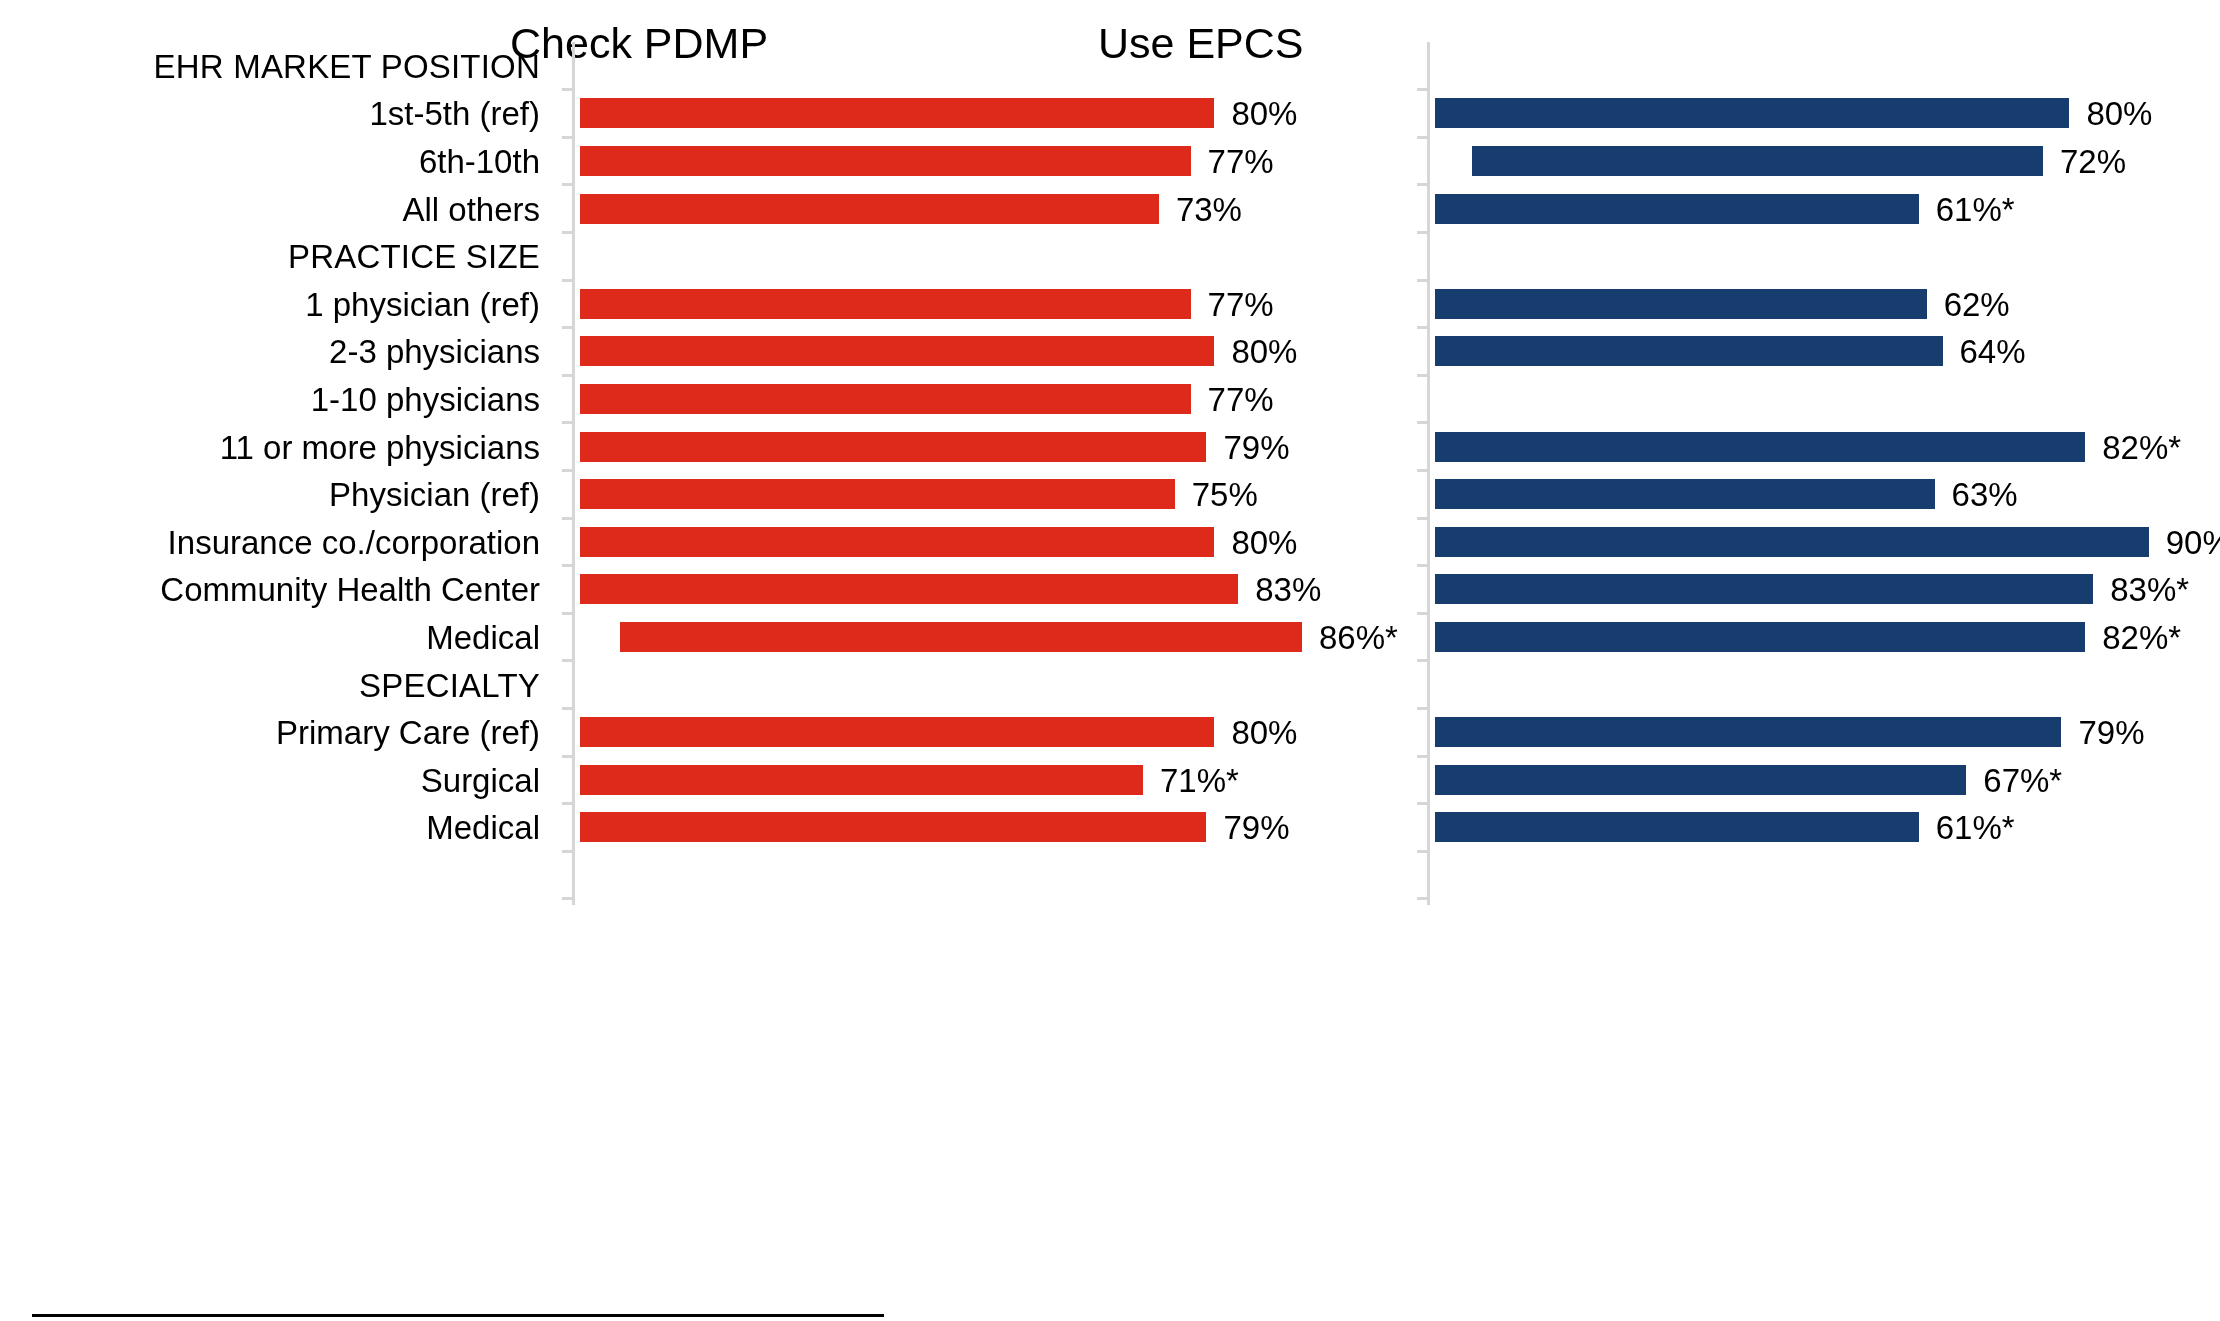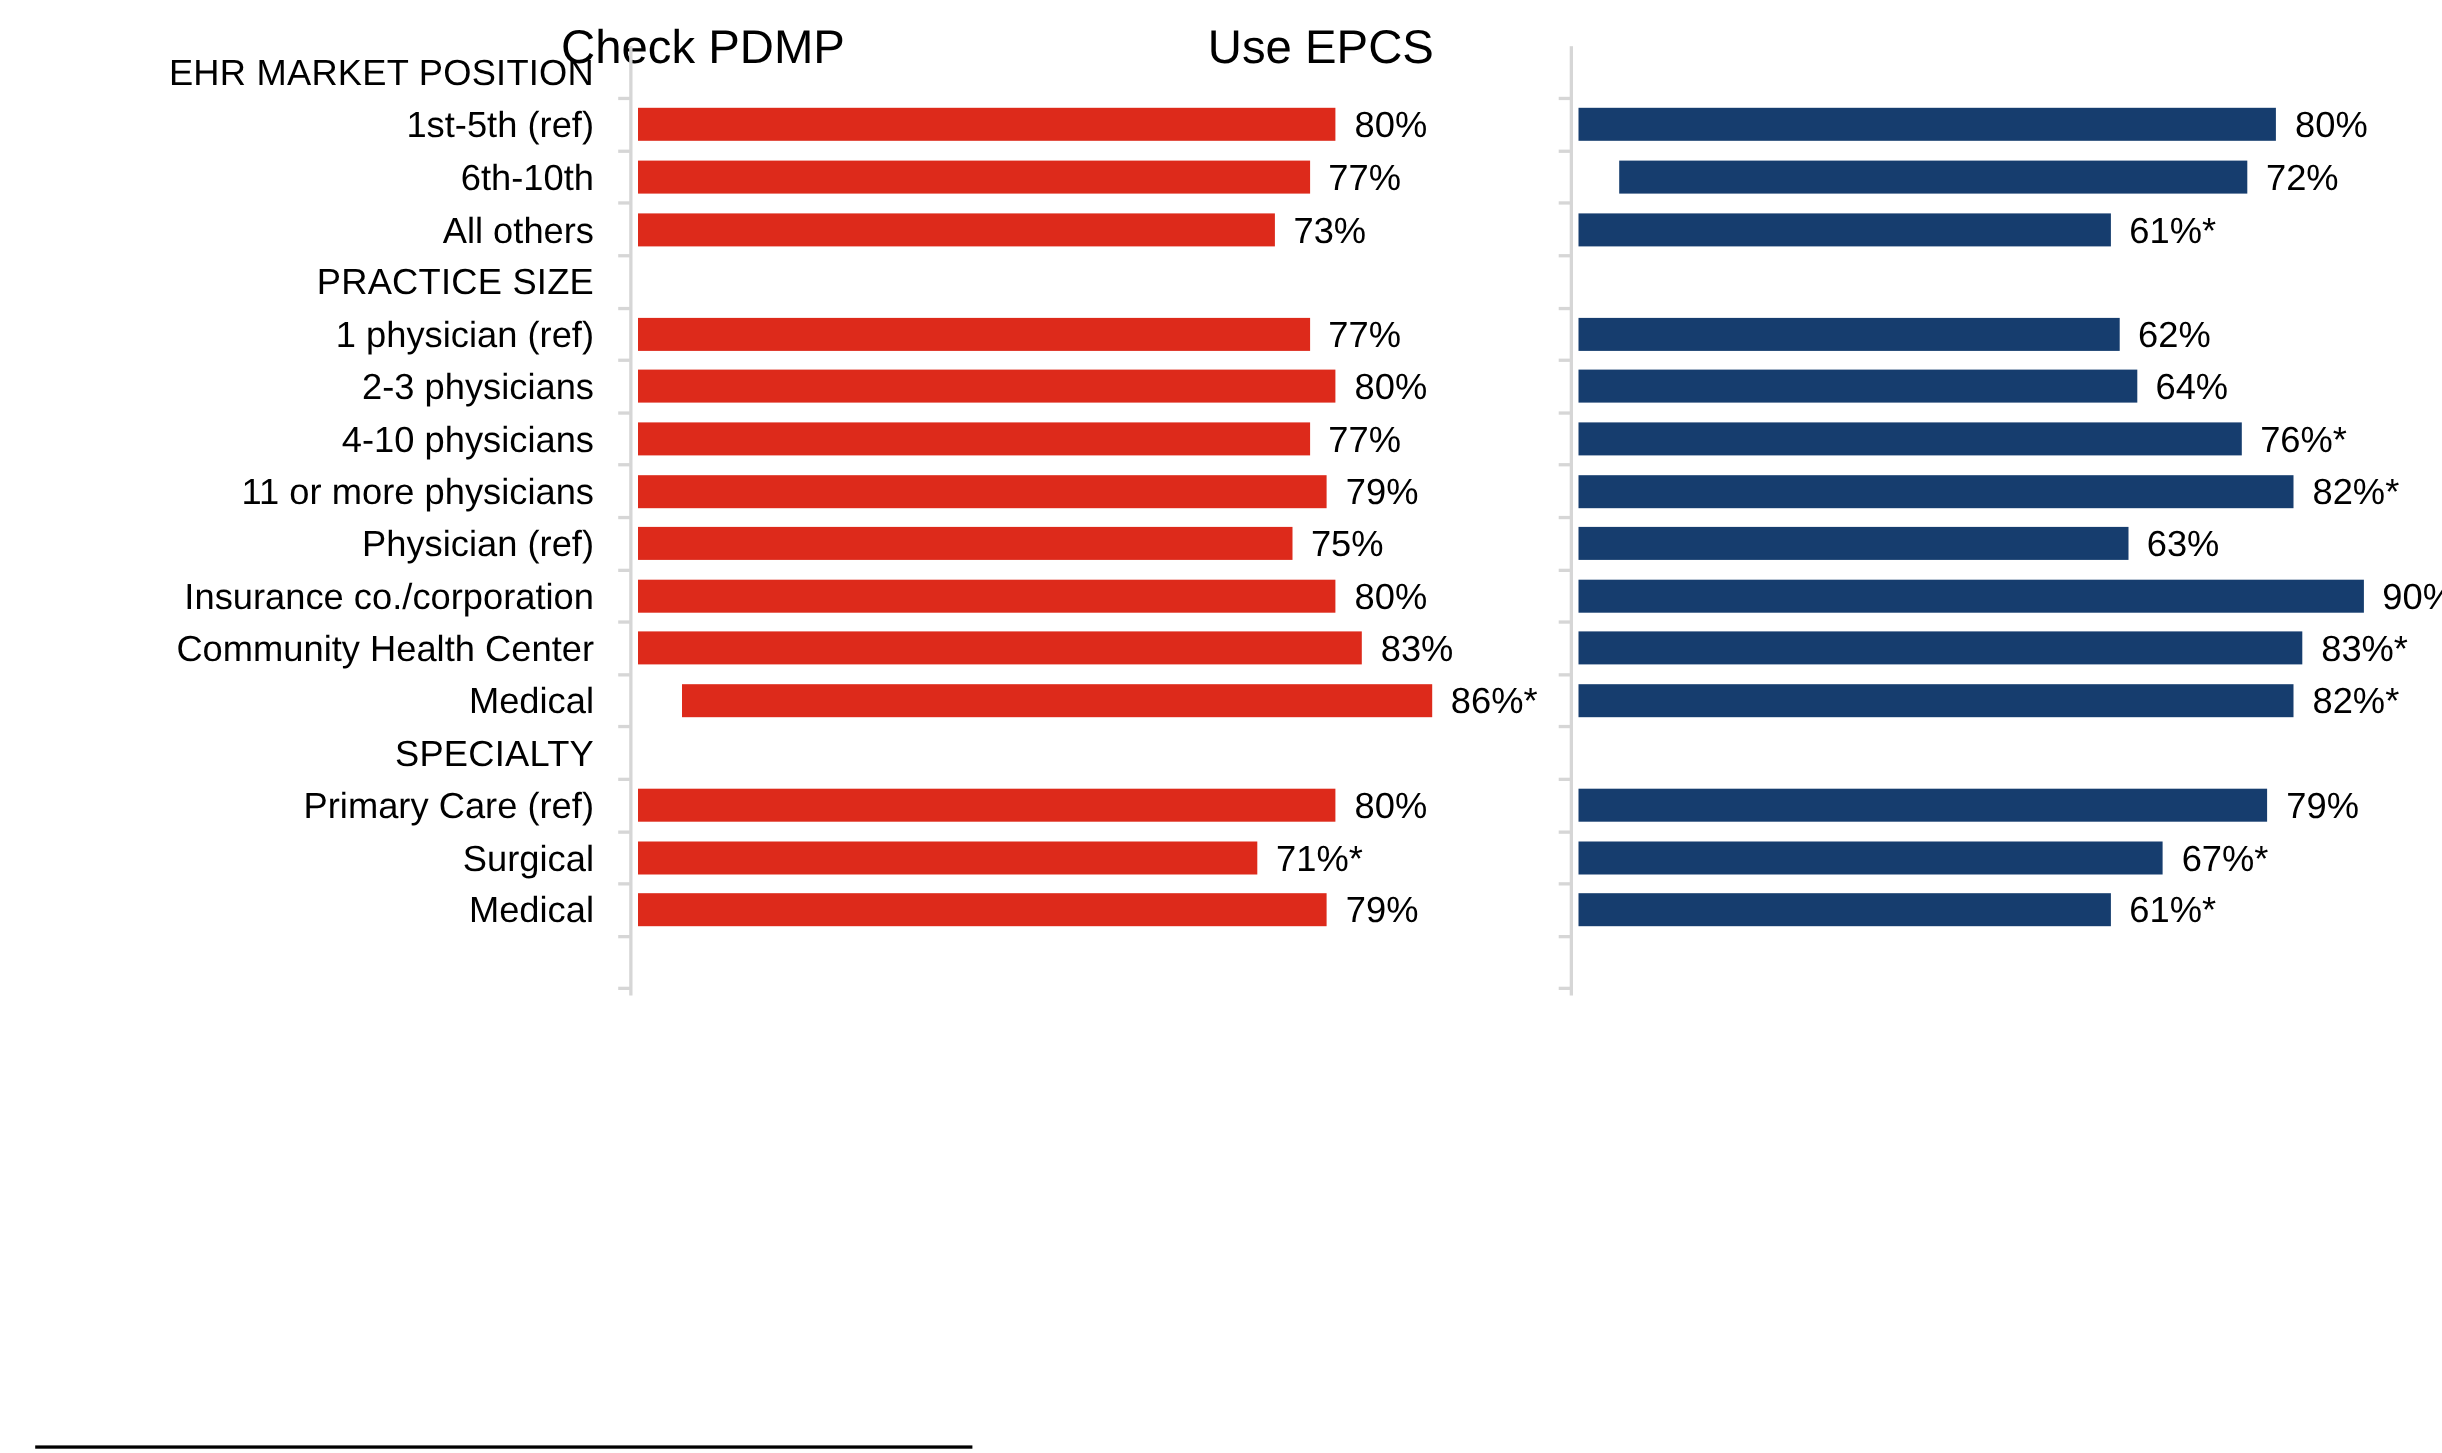--- a/index.html
+++ b/index.html
@@ -116,28 +116,24 @@
         <div class="barwrap red" style="width: 634.4px;">
           <div class="bar red" style="width: 634.4px;"></div>
           <div class="bar-val">80%</div>
         </div>
         <div class="barwrap blue" style="width: 507.52px;">
           <div class="bar blue" style="width: 507.52px;"></div>
           <div class="bar-val">64%</div>
         </div>
       </div>
       <div class="row">
-        <div class="cat-label">4-10 physicians</div>
+        <div class="cat-label">1-10 physicians</div>
         <div class="barwrap red" style="width: 610.61px;">
           <div class="bar red" style="width: 610.61px;"></div>
           <div class="bar-val">77%</div>
-        </div>
-        <div class="barwrap blue" style="width: 602.68px;">
-          <div class="bar blue" style="width: 602.68px;"></div>
-          <div class="bar-val">76%*</div>
         </div>
       </div>
       <div class="row">
         <div class="cat-label">11 or more physicians</div>
         <div class="barwrap red" style="width: 626.47px;">
           <div class="bar red" style="width: 626.47px;"></div>
           <div class="bar-val">79%</div>
         </div>
         <div class="barwrap blue" style="width: 650.26px;">
           <div class="bar blue" style="width: 650.26px;"></div>

